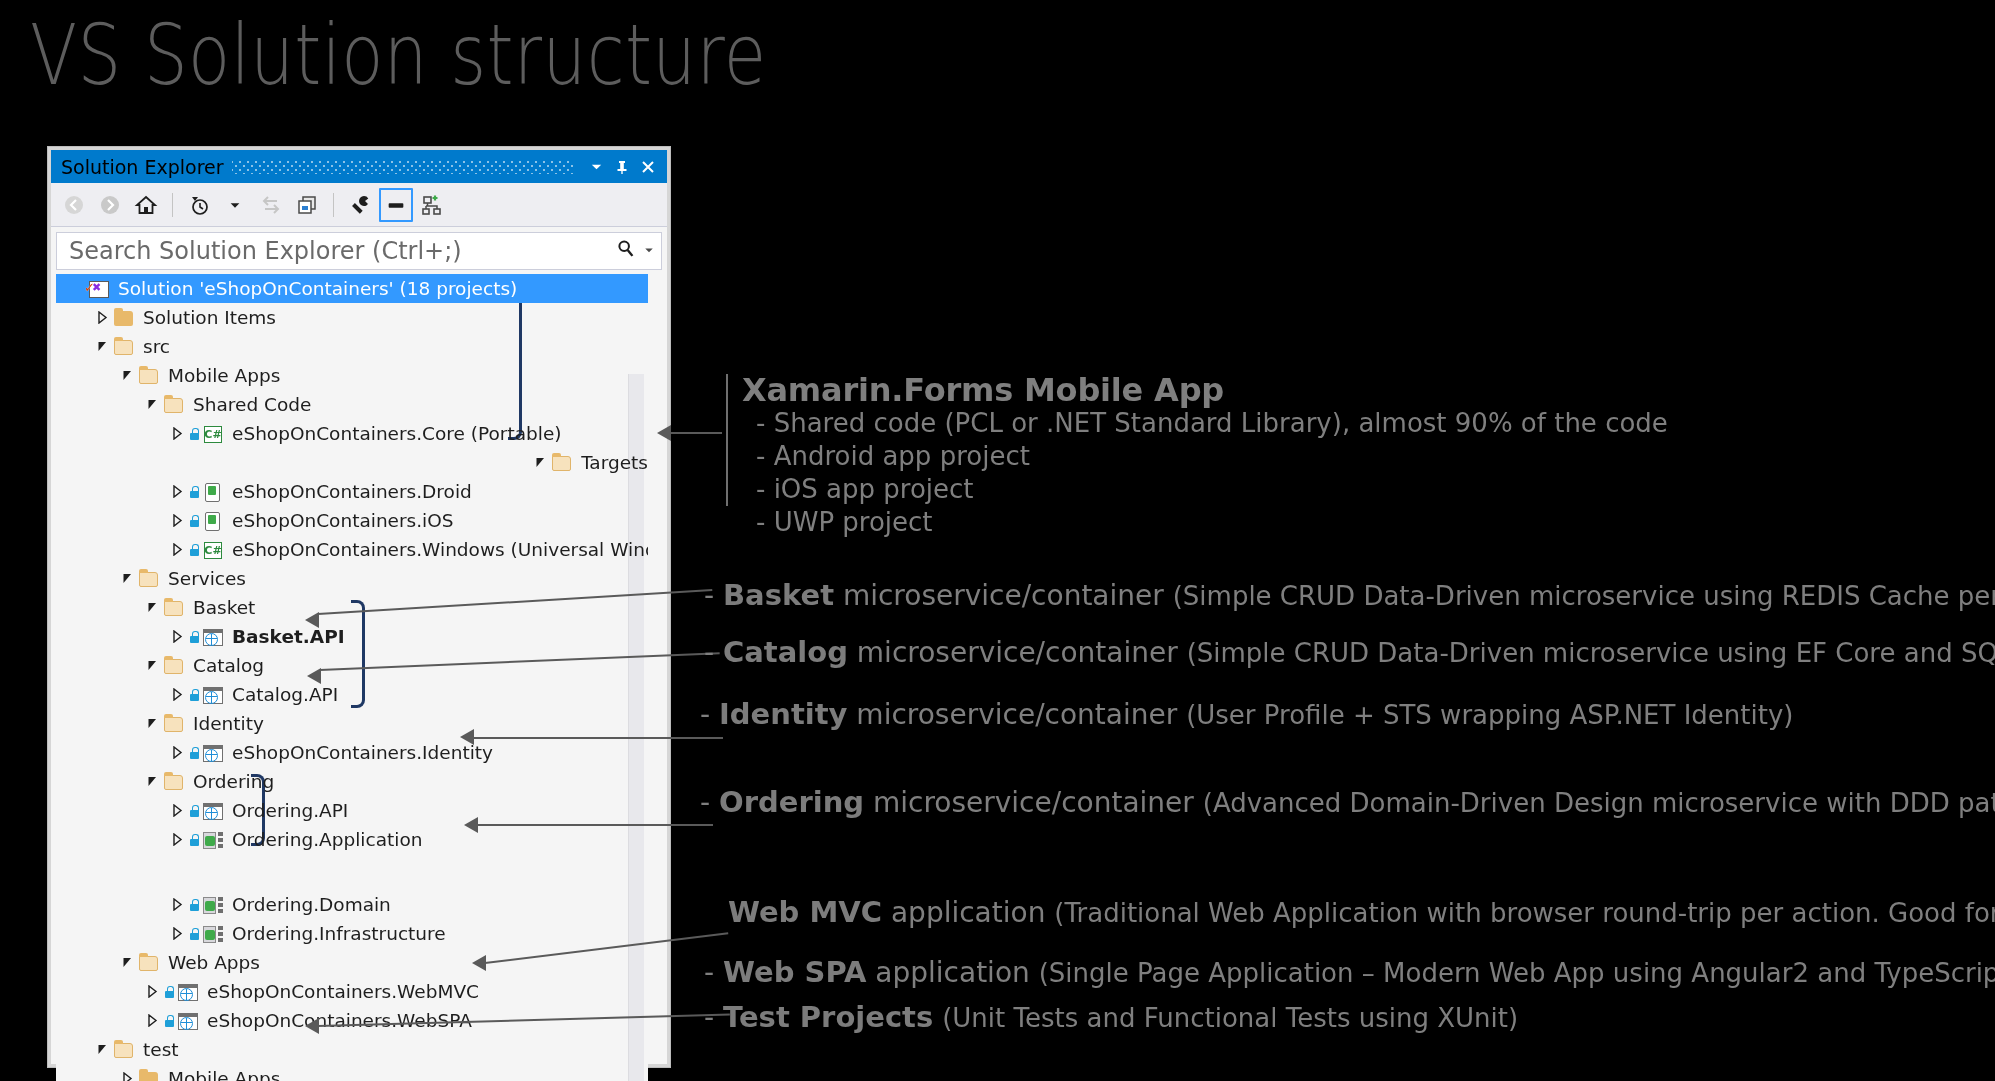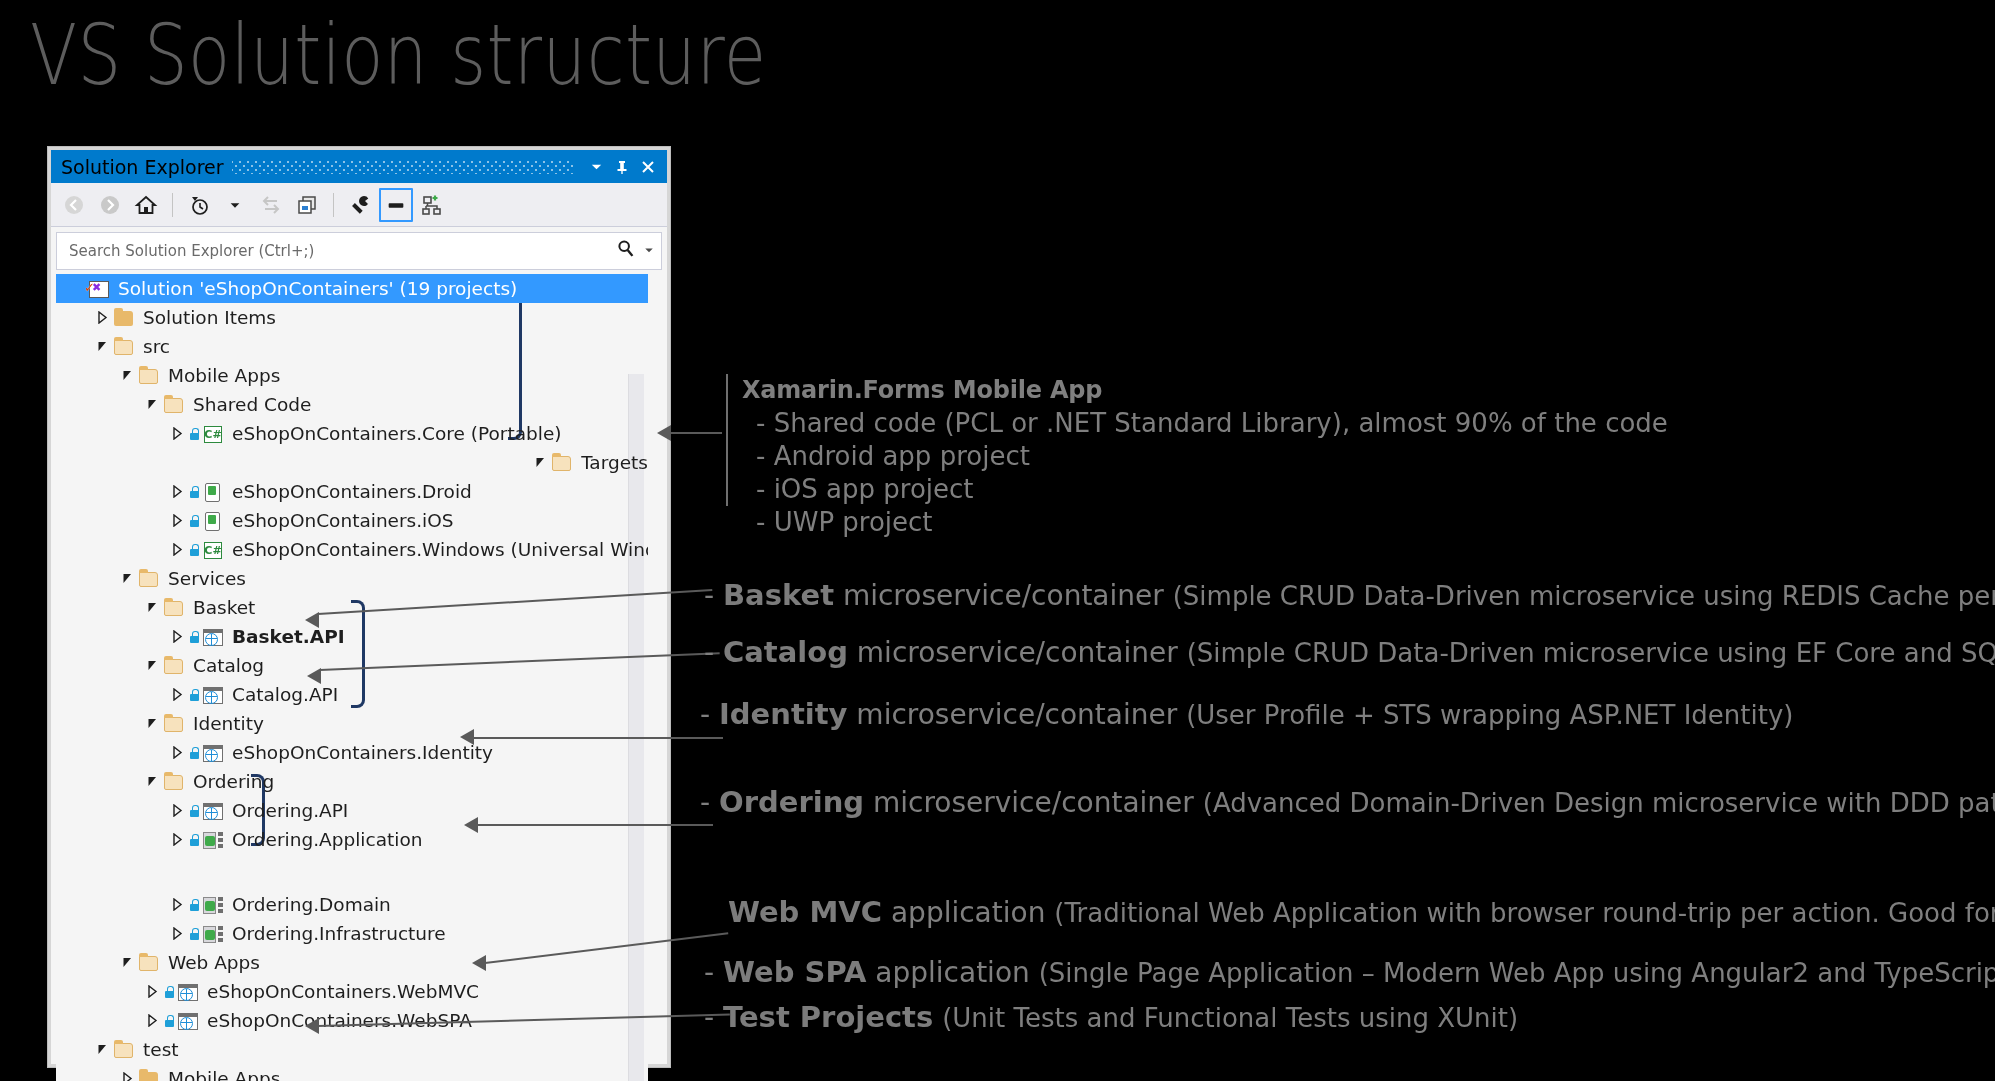--- a/index.html
+++ b/index.html
@@ -87,21 +87,21 @@
     background: #ffffff;
     border: 1px solid #cccedb;
     display: flex; align-items: center;
     padding: 0 6px 0 10px;
   }
   #se-search-input {
     flex: 1;
     border: none; outline: none;
     background: transparent;
     font-family: "DejaVu Sans", sans-serif;
-    font-size: 15px;
+    font-size: 24px;
     color: #555555;
   }
   #se-search-input::placeholder { color: #6a6a6a; opacity: 1; }
 
   #se-tree {
     position: relative;
     margin: 4px 0 0 5px;
     width: 592px;
     height: 822px;
     background: #f5f5f5;
@@ -273,21 +273,21 @@
   .ann .rg { font-weight: 400; }
   .ann .sm { font-size: 0.92em; }
 
   #ann-xamarin {
     left: 726px; top: 374px;
     font-size: 27px; line-height: 33px;
     border-left: 2px solid #6f6f6f;
     padding-left: 14px;
     height: 132px;
   }
-  #ann-xamarin .title { font-weight: bold; font-size: 24px; letter-spacing: -.2px; }
+  #ann-xamarin .title { font-weight: bold; font-size: 32px; letter-spacing: -.2px; }
   #ann-xamarin .bullet { font-size: 26px; padding-left: 14px; }
 
   .ann-line { font-size: 28px; }
   .ann-line .hd { font-size: 29px; }
   .ann-line .sm { font-size: 26px; }
 
   
   .leader { position: absolute; background: #5a5a5a; height: 1.6px; }
   .arrow-left {
     position: absolute;
@@ -417,21 +417,21 @@
 
       <div class="bracket" style="left:452px; top:6px; width:14px; height:160px;"></div>
       <div class="bracket" style="left:295px; top:326px; width:14px; height:108px;"></div>
       <div class="bracket" style="left:195px; top:500px; width:14px; height:72px;"></div>
     <div class="tree-row selected" style="padding-left: 10px;">
           <span class="twisty empty"></span>
           <span class="ico">
             <span class="sln-ico"></span>
             <span class="sln-check">✓</span>
           </span>
-          <span class="label">Solution 'eShopOnContainers' (19 projects)</span>
+          <span class="label">Solution 'eShopOnContainers' (18 projects)</span>
         </div>
         <div class="tree-row" style="padding-left: 35px;">
           <span class="twisty">
             <svg width="11" height="13" viewBox="0 0 11 13">
               <path d="M2 1 L9 6.5 L2 12 Z" fill="none" stroke="currentColor" stroke-width="1.4"></path>
             </svg>
           </span>
           <span class="ico">
             <span class="folder-closed"></span>
           </span>

